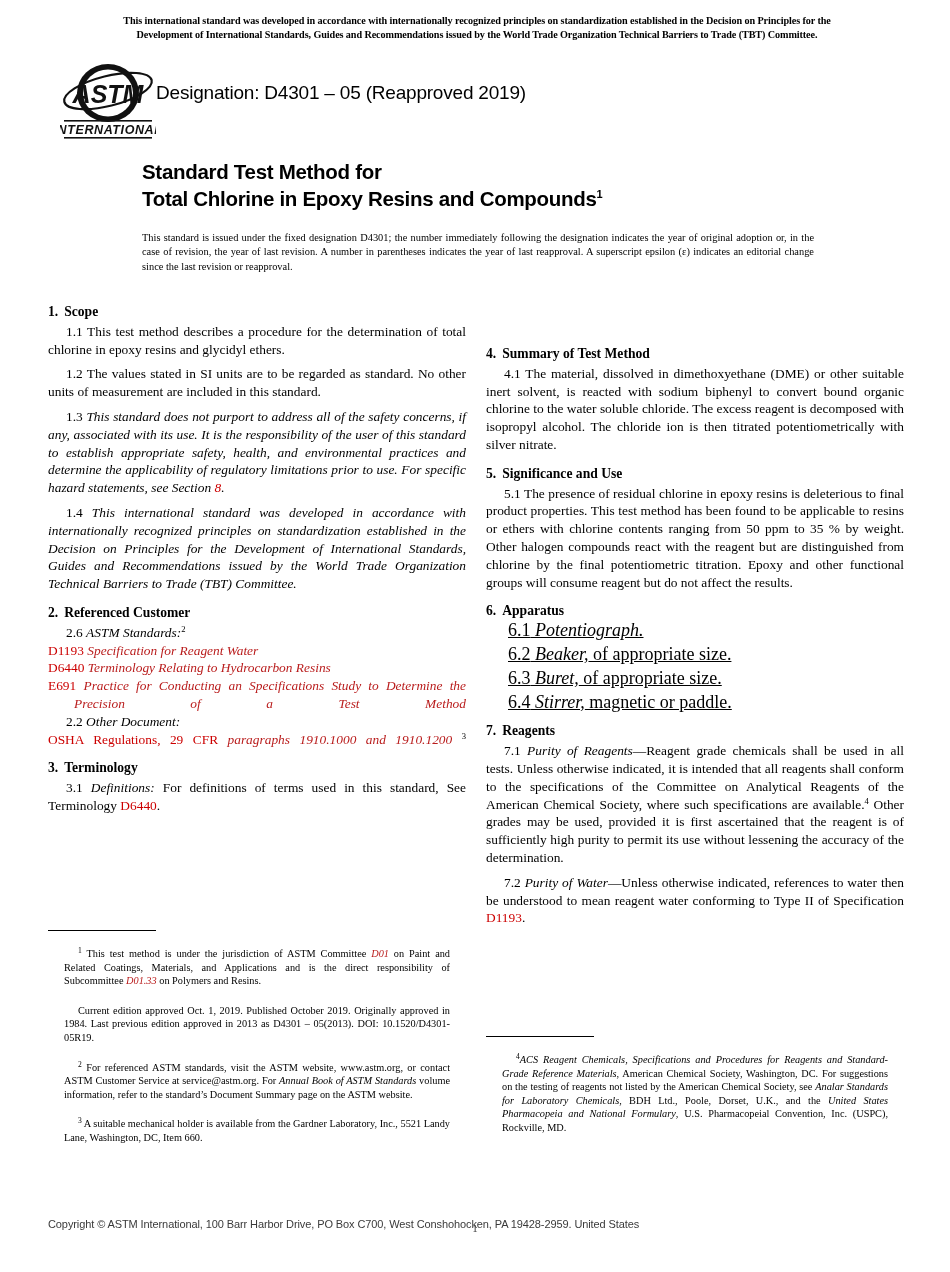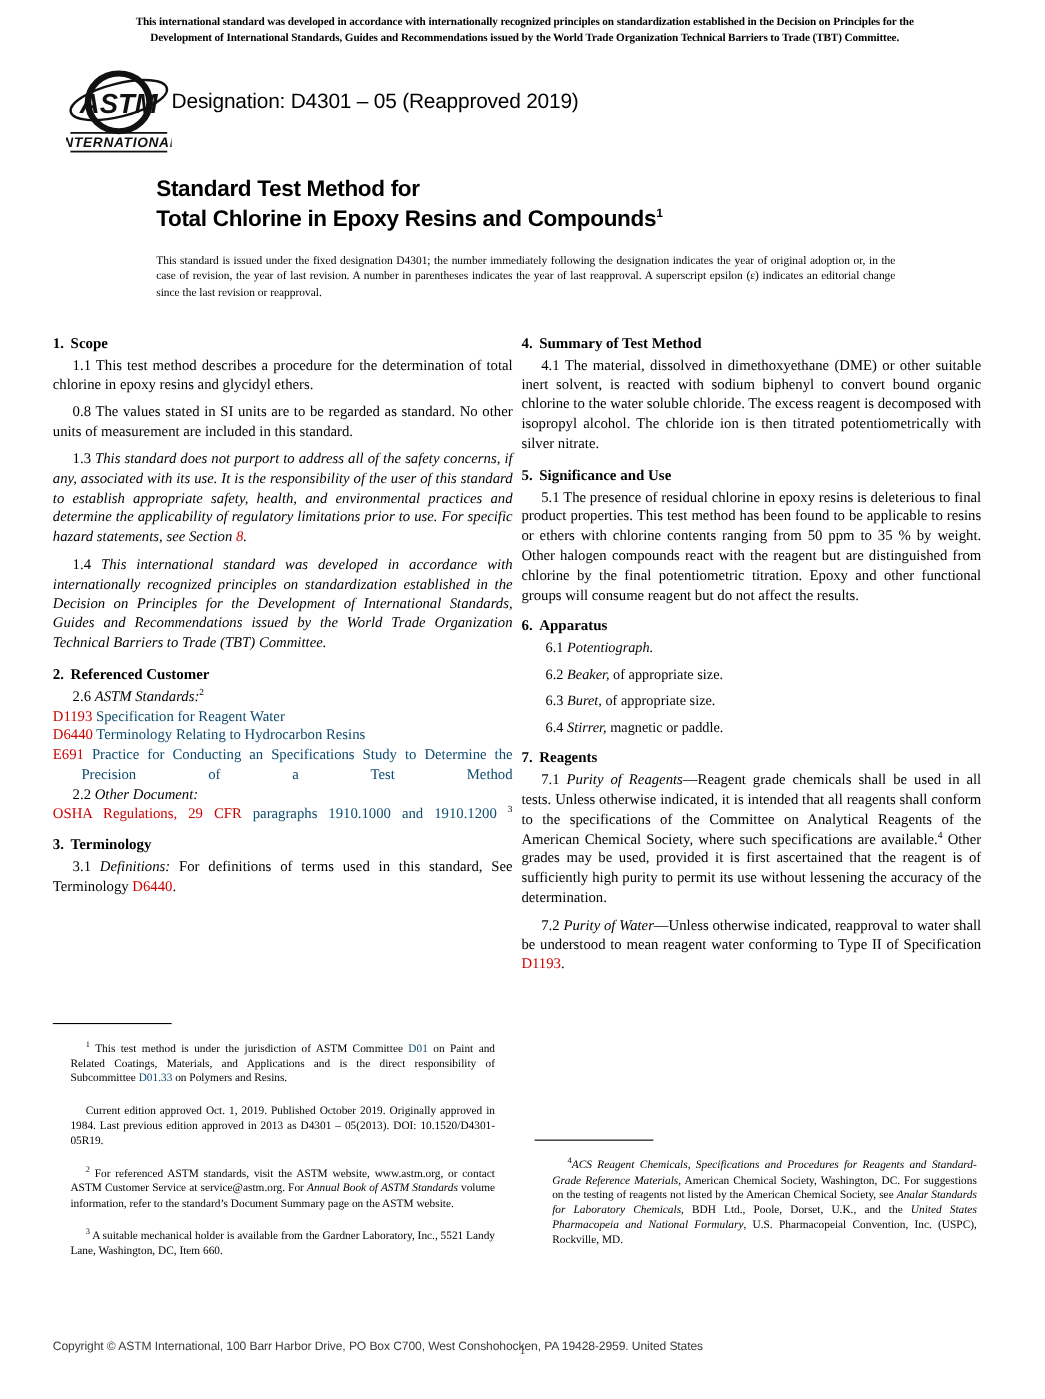--- a/index.html
+++ b/index.html
@@ -99,21 +99,21 @@
 
   
   .col {
     position: absolute;
     top: 303px;
     width: 418px;
     font-size: 13.4px;
     line-height: 17.8px;
   }
   .col-left  { left: 48px;  }
-  .col-right { left: 474px; }
+  .col-right { left: 486px; margin-top: 42px; }
 
   h2.sec-head {
     font-family: "Liberation Serif", serif;
     font-weight: bold;
     font-size: 13.6px;
     line-height: 17.8px;
     margin: 0 0 2px 0;
     padding: 0;
     white-space: nowrap;
   }
@@ -125,21 +125,21 @@
     padding: 0;
     text-indent: 18px;
     text-align: justify;
     text-align-last: left;
     font-size: 13.4px;
     line-height: 17.8px;
   }
   p.para + p.para { margin-top: 7px; }
   .it { font-style: italic; }
   .red { color: #cc0000; }
-  .blue { color: #0c4a6e; }
+  .blue { color: #b91c1c; font-style: italic; }
   .fnref {
     font-size: 8.6px;
     vertical-align: super;
     line-height: 0;
   }
 
   
   .ref-line {
     margin: 0;
     padding: 0 0 0 26px;
@@ -153,22 +153,23 @@
   .sub-head {
     margin: 0;
     text-indent: 18px;
     font-size: 13.4px;
     line-height: 17.8px;
   }
 
   .appar-item {
     margin: 0;
     text-indent: 22px;
-    font-size: 13px;
-    line-height: 17.8px;
+    font-size: 18px;
+    line-height: 17.8px;
+    text-decoration: underline;
   }
   .appar-item + .appar-item { margin-top: 6px; }
 
   
   .footnotes {
     position: absolute;
     width: 418px;
     font-size: 10.3px;
     line-height: 13.6px;
   }
@@ -253,21 +254,21 @@
   <div class="issue-stmt">This standard is issued under the fixed designation D4301; the number immediately following the designation indicates the year of original adoption or, in the case of revision, the year of last revision. A number in parentheses indicates the year of last reapproval. A superscript epsilon (ε) indicates an editorial change since the last revision or reapproval.</div>
 
   <div class="col col-left">
 
     <h2 class="sec-head">
       <span class="num">1.</span><span>Scope</span>
     </h2>
 
     <p class="para"><span>1.1</span> <span>This test method describes a procedure for the determination of total chlorine in epoxy resins and glycidyl ethers.</span></p>
 
-    <p class="para"><span>0.8</span> <span>The values stated in SI units are to be regarded as standard. No other units of measurement are included in this standard.</span></p>
+    <p class="para"><span>1.2</span> <span>The values stated in SI units are to be regarded as standard. No other units of measurement are included in this standard.</span></p>
 
     <p class="para"><span>1.3</span> <span class="it">This standard does not purport to address all of the safety concerns, if any, associated with its use. It is the responsibility of the user of this standard to establish appropriate safety, health, and environmental practices and determine the applicability of regulatory limitations prior to use. For specific hazard statements, see Section </span><span class="it red">8</span><span class="it">.</span></p>
 
     <p class="para"><span>1.4</span> <span class="it">This international standard was developed in accordance with internationally recognized principles on standardization established in the Decision on Principles for the Development of International Standards, Guides and Recommendations issued by the World Trade Organization Technical Barriers to Trade (TBT) Committee.</span></p>
 
     <div class="sec-head-gap"></div>
 
     <h2 class="sec-head">
       <span class="num">2.</span><span>Referenced Customer</span>
     </h2>
@@ -322,21 +323,21 @@
     <p class="appar-item"><span>6.4</span> <span class="it">Stirrer,</span><span> magnetic or paddle.</span></p>
 
     <div class="sec-head-gap"></div>
 
     <h2 class="sec-head">
       <span class="num">7.</span><span>Reagents</span>
     </h2>
 
     <p class="para"><span>7.1</span> <span class="it">Purity of Reagents</span><span>—Reagent grade chemicals shall be used in all tests. Unless otherwise indicated, it is intended that all reagents shall conform to the specifications of the Committee on Analytical Reagents of the American Chemical Society, where such specifications are available.</span><sup class="fnref">4</sup><span> Other grades may be used, provided it is first ascertained that the reagent is of sufficiently high purity to permit its use without lessening the accuracy of the determination.</span></p>
 
-    <p class="para"><span>7.2</span> <span class="it">Purity of Water</span><span>—Unless otherwise indicated, reapproval to water shall be understood to mean reagent water conforming to Type II of Specification </span><span class="red">D1193</span><span>.</span></p>
+    <p class="para"><span>7.2</span> <span class="it">Purity of Water</span><span>—Unless otherwise indicated, references to water then be understood to mean reagent water conforming to Type II of Specification </span><span class="red">D1193</span><span>.</span></p>
 
   </div>
 
   <div class="footnotes fn-left">
     <div class="fn-rule"></div>
     <p class="fn"><sup>1</sup><span> This test method is under the jurisdiction of ASTM Committee </span><span class="blue">D01</span><span> on Paint and Related Coatings, Materials, and Applications and is the direct responsibility of Subcommittee </span><span class="blue">D01.33</span><span> on Polymers and Resins.</span></p>
     <p class="fn">Current edition approved Oct. 1, 2019. Published October 2019. Originally approved in 1984. Last previous edition approved in 2013 as D4301 – 05(2013). DOI: 10.1520/D4301-05R19.</p>
     <p class="fn"><sup>2</sup><span> For referenced ASTM standards, visit the ASTM website, www.astm.org, or contact ASTM Customer Service at service@astm.org. For </span><span class="it">Annual Book of ASTM Standards</span><span> volume information, refer to the standard’s Document Summary page on the ASTM website.</span></p>
     <p class="fn"><sup>3</sup><span> A suitable mechanical holder is available from the Gardner Laboratory, Inc., 5521 Landy Lane, Washington, DC, Item 660.</span></p>
   </div>

